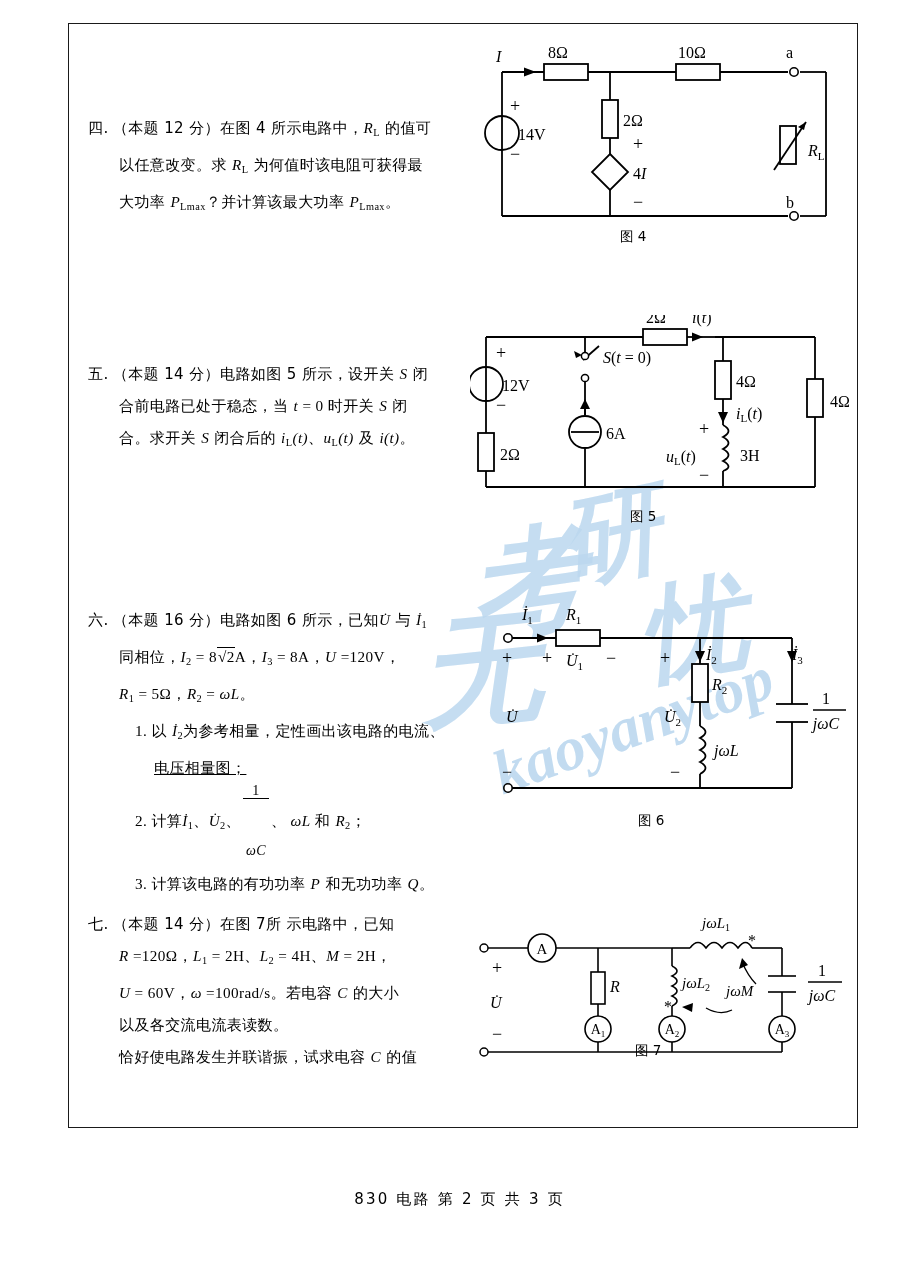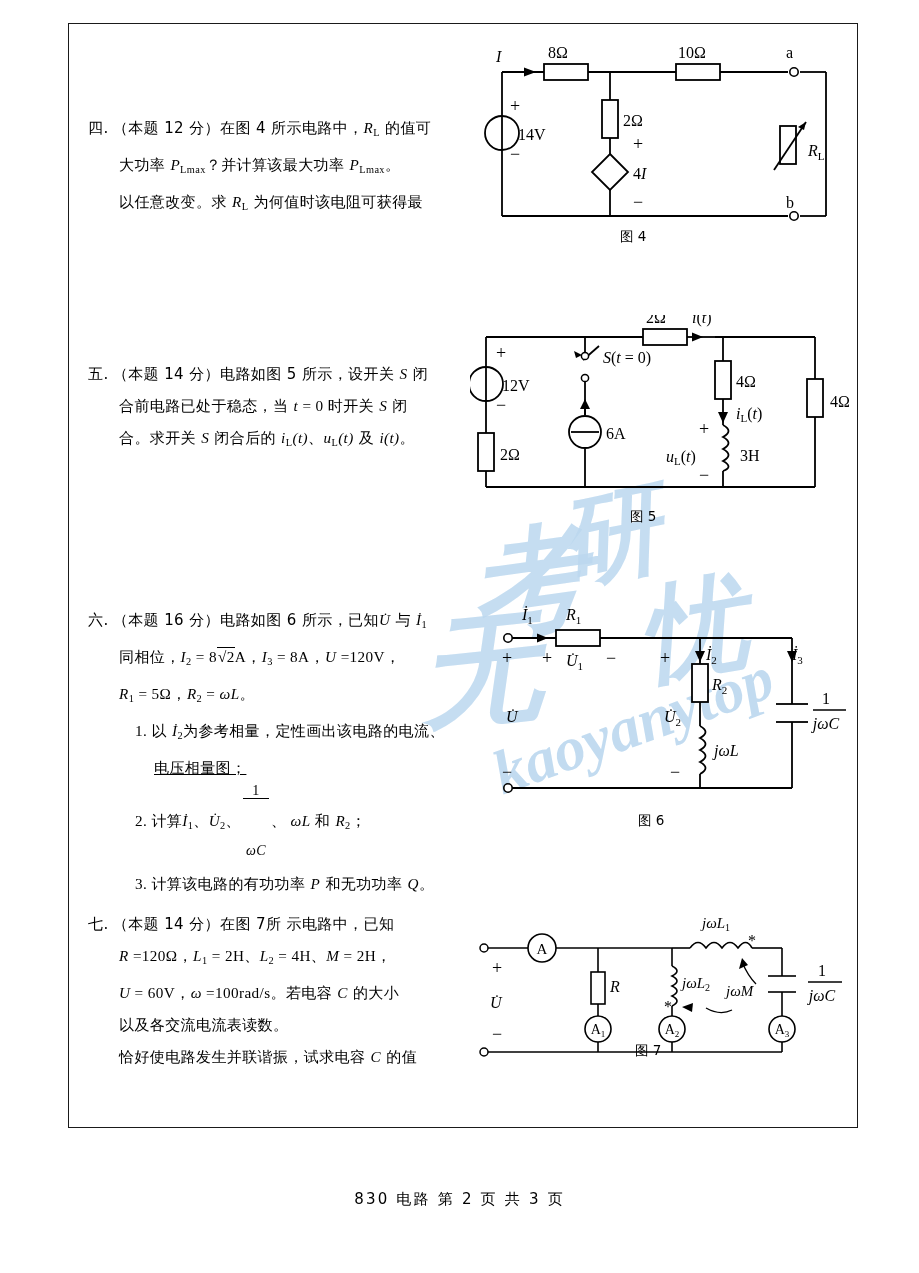--- a/index.html
+++ b/index.html
@@ -128,24 +128,24 @@
   <span class="wm-cn" style="left:640px; top:560px; font-size:105px; transform:rotate(-10deg);">忧</span>
   <span class="wm-latin" style="left:487px; top:690px; font-size:62px; transform:rotate(-20deg);">kaoyanytop</span>
 </div>
 
 <div class="qtext" style="left:88px; top:80px; width:380px;margin-top:32px;">
   <div class="line">
     <span class="cn">四.</span>
     <span class="cn">（本题 12 分）</span><span class="cn">在图 4 所示电路中，</span><span class="ital">R</span><sub>L</sub><span class="cn"> 的值可</span>
   </div>
   <div class="line indent">
+    <span class="cn">以任意改变。求 </span><span class="ital">R</span><sub>L</sub><span class="cn"> 为何值时该电阻可获得最</span>
+  </div>
+  <div class="line indent">
     <span class="cn">大功率 </span><span class="ital">P</span><sub>Lmax</sub><span class="cn">？并计算该最大功率 </span><span class="ital">P</span><sub>Lmax</sub><span class="cn">。</span>
-  </div>
-  <div class="line indent">
-    <span class="cn">以任意改变。求 </span><span class="ital">R</span><sub>L</sub><span class="cn"> 为何值时该电阻可获得最</span>
   </div>
 </div>
 
 <div class="figure" style="left:478px; top:38px;">
   <svg width="370" height="195" viewBox="0 0 370 195">
     <g stroke="#000" stroke-width="1.8" fill="none">
 
       <line x1="24" y1="34" x2="66" y2="34"></line>
       <line x1="110" y1="34" x2="198" y2="34"></line>
       <line x1="242" y1="34" x2="310" y2="34"></line>

